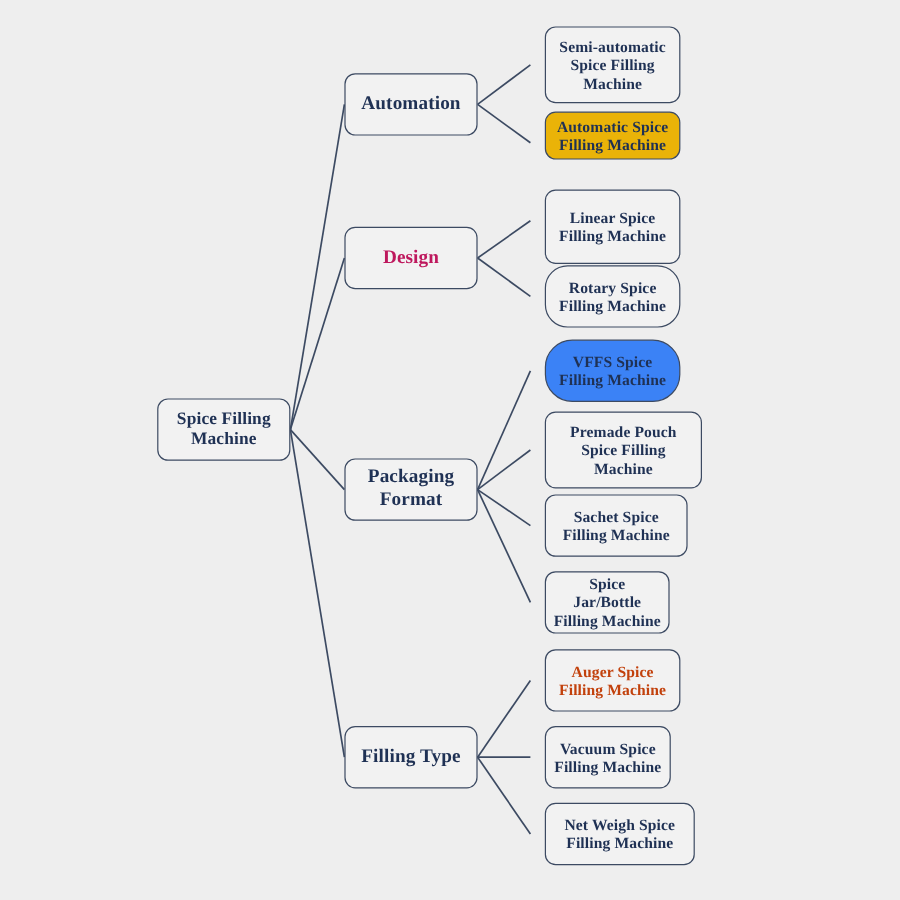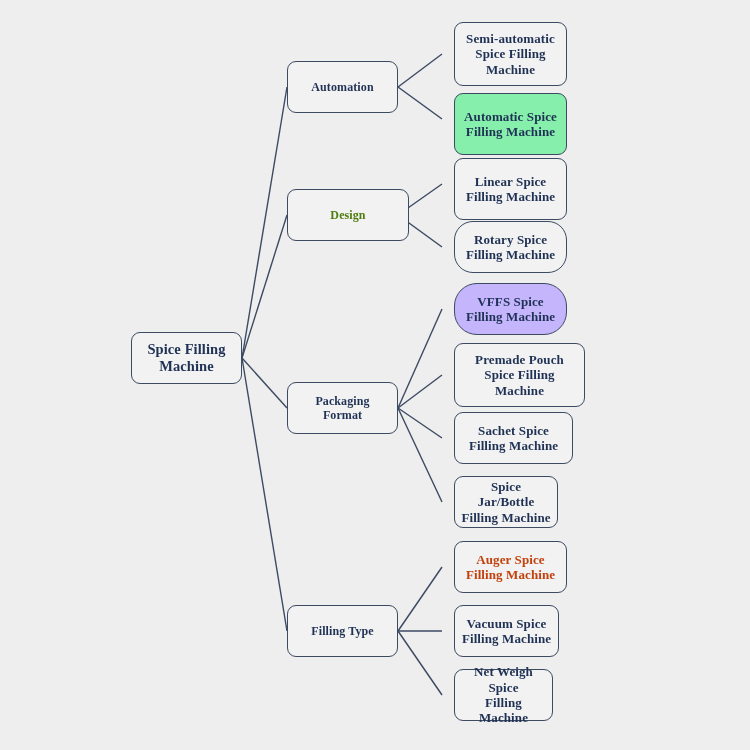--- a/index.html
+++ b/index.html
@@ -38,21 +38,21 @@
     display: flex;
     align-items: center;
     justify-content: center;
     text-align: center;
     line-height: 1.18;
     letter-spacing: 0.1px;
     padding: 2px 6px;
     white-space: pre-line;
   }
   .node-root { font-size: 14.5px; }
-  .node-branch { font-size: 12px; }
+  .node-branch { font-size: 16px; }
   .node-leaf { font-size: 13px; margin-left: 12px; }
 </style>
 </head>
 <body>
 
 <div id="mindmap-root">
   <svg class="edge-layer" id="edge-layer" viewBox="0 0 750 750" preserveAspectRatio="none">
       <line x1="242" y1="358" x2="287" y2="87" stroke="#3c4a62" stroke-width="1.4"></line>
       <line x1="398" y1="87" x2="442" y2="54" stroke="#3c4a62" stroke-width="1.4"></line>
       <line x1="398" y1="87" x2="442" y2="119" stroke="#3c4a62" stroke-width="1.4"></line>
@@ -67,41 +67,41 @@
       <line x1="242" y1="358" x2="287" y2="631" stroke="#3c4a62" stroke-width="1.4"></line>
       <line x1="398" y1="631" x2="442" y2="567" stroke="#3c4a62" stroke-width="1.4"></line>
       <line x1="398" y1="631" x2="442" y2="631" stroke="#3c4a62" stroke-width="1.4"></line>
       <line x1="398" y1="631" x2="442" y2="695" stroke="#3c4a62" stroke-width="1.4"></line>
     </svg>
   <div id="node-layer">
       <div class="node node-branch" style="left: 287px; top: 61px; width: 111px; height: 52px; background: rgb(242, 242, 242); border-color: rgb(60, 74, 98); color: rgb(31, 49, 84);">Automation</div>
       <div class="node node-leaf" style="left: 442px; top: 22px; width: 113px; height: 64px; background: rgb(242, 242, 242); border-color: rgb(60, 74, 98); color: rgb(31, 49, 84);">Semi-automatic
 Spice Filling
 Machine</div>
-      <div class="node node-leaf" style="left: 442px; top: 93px; width: 113px; height: 62px; background: #86efac; border-color: rgb(60, 74, 98); color: rgb(31, 49, 84);">Automatic Spice
+      <div class="node node-leaf" style="left: 442px; top: 93px; width: 113px; height: 40px; background: #eab308; border-color: rgb(60, 74, 98); color: rgb(31, 49, 84);">Automatic Spice
 Filling Machine</div>
-      <div class="node node-branch" style="left: 287px; top: 189px; width: 122px; height: 52px; background: rgb(242, 242, 242); border-color: rgb(60, 74, 98); color: #4d7c0f;">Design</div>
+      <div class="node node-branch" style="left: 287px; top: 189px; width: 111px; height: 52px; background: rgb(242, 242, 242); border-color: rgb(60, 74, 98); color: #be185d;">Design</div>
       <div class="node node-leaf" style="left: 442px; top: 158px; width: 113px; height: 62px; background: rgb(242, 242, 242); border-color: rgb(60, 74, 98); color: rgb(31, 49, 84);">Linear Spice
 Filling Machine</div>
       <div class="node node-leaf" style="left: 442px; top: 221px; width: 113px; height: 52px; background: rgb(242, 242, 242); border-color: rgb(60, 74, 98); color: rgb(31, 49, 84); border-radius: 19px;">Rotary Spice
 Filling Machine</div>
       <div class="node node-branch" style="left: 287px; top: 382px; width: 111px; height: 52px; background: rgb(242, 242, 242); border-color: rgb(60, 74, 98); color: rgb(31, 49, 84);">Packaging
 Format</div>
-      <div class="node node-leaf" style="left: 442px; top: 283px; width: 113px; height: 52px; background: #c4b5fd; border-color: rgb(60, 74, 98); color: rgb(31, 49, 84); border-radius: 23px;">VFFS Spice
+      <div class="node node-leaf" style="left: 442px; top: 283px; width: 113px; height: 52px; background: #3b82f6; border-color: rgb(60, 74, 98); color: rgb(31, 49, 84); border-radius: 23px;">VFFS Spice
 Filling Machine</div>
       <div class="node node-leaf" style="left: 442px; top: 343px; width: 131px; height: 64px; background: rgb(242, 242, 242); border-color: rgb(60, 74, 98); color: rgb(31, 49, 84);">Premade Pouch
 Spice Filling
 Machine</div>
       <div class="node node-leaf" style="left: 442px; top: 412px; width: 119px; height: 52px; background: rgb(242, 242, 242); border-color: rgb(60, 74, 98); color: rgb(31, 49, 84);">Sachet Spice
 Filling Machine</div>
       <div class="node node-leaf" style="left: 442px; top: 476px; width: 104px; height: 52px; background: rgb(242, 242, 242); border-color: rgb(60, 74, 98); color: rgb(31, 49, 84);">Spice Jar/Bottle
 Filling Machine</div>
       <div class="node node-branch" style="left: 287px; top: 605px; width: 111px; height: 52px; background: rgb(242, 242, 242); border-color: rgb(60, 74, 98); color: rgb(31, 49, 84);">Filling Type</div>
       <div class="node node-leaf" style="left: 442px; top: 541px; width: 113px; height: 52px; background: rgb(242, 242, 242); border-color: rgb(60, 74, 98); color: #c2410c;">Auger Spice
 Filling Machine</div>
       <div class="node node-leaf" style="left: 442px; top: 605px; width: 105px; height: 52px; background: rgb(242, 242, 242); border-color: rgb(60, 74, 98); color: rgb(31, 49, 84);">Vacuum Spice
 Filling Machine</div>
-      <div class="node node-leaf" style="left: 442px; top: 669px; width: 99px; height: 52px; background: rgb(242, 242, 242); border-color: rgb(60, 74, 98); color: rgb(31, 49, 84);">Net Weigh Spice
+      <div class="node node-leaf" style="left: 442px; top: 669px; width: 125px; height: 52px; background: rgb(242, 242, 242); border-color: rgb(60, 74, 98); color: rgb(31, 49, 84);">Net Weigh Spice
 Filling Machine</div>
       <div class="node node-root" style="left: 131px; top: 332px; width: 111px; height: 52px; background: rgb(242, 242, 242); border-color: rgb(60, 74, 98); color: rgb(31, 49, 84);">Spice Filling
 Machine</div>
     </div>
 </div>
 
 </body></html>

